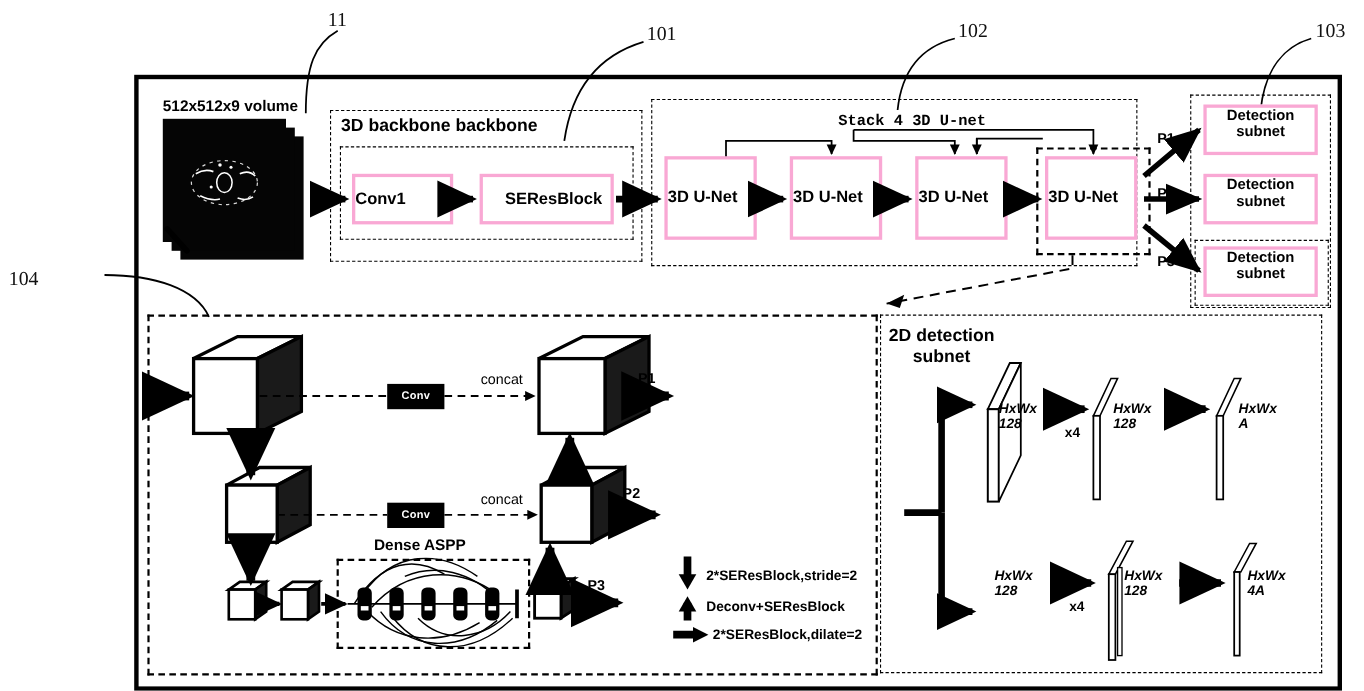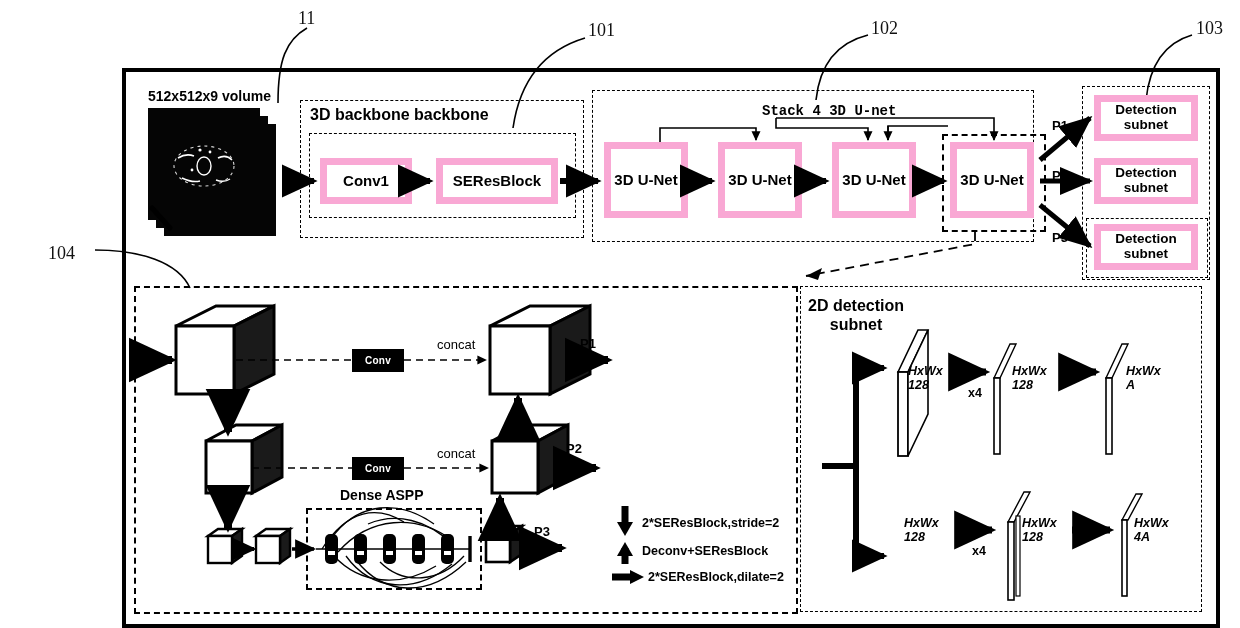--- a/index.html
+++ b/index.html
@@ -7,22 +7,22 @@
        font-family:"Liberation Sans", sans-serif;color:#000;}
   .abs{position:absolute;}
   
   .refnum{font-family:"Liberation Serif", serif;font-size:18px;color:#111;}
   
   .outer-frame{border:4px solid #000;}
   .dashed{border:1px dashed #000;}
   .dashed2{border:2px dashed #000;}
   .dotted{border:1px dashed #000;}
   
-  .nbox{border:7px solid #f9a8d4;background:#fff;display:flex;align-items:center;
-        justify-content:center;text-align:center;font-weight:bold;
+  .nbox{border:3px solid #f9a8d4;background:#fff;display:flex;align-items:center;
+        justify-content:flex-start;text-align:center;font-weight:bold;
         font-size:15px;line-height:1.1;box-sizing:border-box;}
   .nbox.small{font-size:13.5px;}
   
   .cap{font-weight:bold;font-size:16px;line-height:1.12;}
   .cap.sm{font-size:14px;}
   
   svg.layer{position:absolute;left:0;top:0;width:1240px;height:628px;
             pointer-events:none;overflow:visible;}
   .conv-chip{background:#000;color:#fff;font-size:10px;font-weight:bold;
              display:flex;align-items:center;justify-content:center;
@@ -42,21 +42,21 @@
   <path d="M513,128 C520,80 545,50 585,38" fill="none" stroke="#000" stroke-width="1.6"></path>
   <path d="M816,100 C820,62 840,42 868,35" fill="none" stroke="#000" stroke-width="1.6"></path>
   <path d="M1146,100 C1150,62 1168,42 1192,35" fill="none" stroke="#000" stroke-width="1.6"></path>
   <path d="M95,250 C140,250 178,262 190,288" fill="none" stroke="#000" stroke-width="1.6"></path>
 </svg>
 
 <div class="abs refnum" style="left:298px;top:8px;">11</div>
 <div class="abs refnum" style="left:588px;top:20px;">101</div>
 <div class="abs refnum" style="left:871px;top:18px;">102</div>
 <div class="abs refnum" style="left:1196px;top:18px;">103</div>
-<div class="abs refnum" style="left:8px;top:243px;margin-left:40px;">104</div>
+<div class="abs refnum" style="left:8px;top:243px;">104</div>
 
 <div class="abs outer-frame" style="left:122px;top:68px;width:1090px;height:552px;"></div>
 
 <div class="abs" style="left:148px;top:88px;font-weight:bold;font-size:14px;">512x512x9 volume</div>
 
 <div class="abs" style="left:146px;top:106px;width:140px;height:138px;">
   <div class="volume-slice" style="left:18px;top:18px;width:112px;height:112px;"></div>
   <div class="volume-slice" style="left:10px;top:10px;width:112px;height:112px;"></div>
   <div class="volume-slice" style="left:2px;top:2px;width:112px;height:112px;"></div>
 
@@ -74,21 +74,21 @@
   <svg class="abs" style="left:0;top:96px;" width="40" height="40">
     <line x1="6" y1="6" x2="24" y2="26" stroke="#000" stroke-width="5" stroke-linecap="round"></line>
   </svg>
 </div>
 
 <div class="abs dashed" style="left:300px;top:100px;width:282px;height:136px;"></div>
 <div class="abs cap" style="left:310px;top:106px;">3D backbone backbone</div>
 <div class="abs dotted" style="left:309px;top:133px;width:265px;height:83px;"></div>
 
 <div class="abs nbox" style="left:320px;top:158px;width:92px;height:46px;">Conv1</div>
-<div class="abs nbox" style="left:436px;top:158px;width:122px;height:46px;">SEResBlock</div>
+<div class="abs nbox" style="left:436px;top:158px;width:122px;height:46px;padding-left:20px;">SEResBlock</div>
 
 <div class="abs dashed" style="left:592px;top:90px;width:440px;height:150px;"></div>
 <div class="abs cap sm" style="left:762px;top:104px;font-family:Liberation Mono, monospace;">Stack 4 3D U-net</div>
 
 <div class="abs nbox" style="left:604px;top:142px;width:84px;height:76px;">3D U-Net</div>
 <div class="abs nbox" style="left:718px;top:142px;width:84px;height:76px;">3D U-Net</div>
 <div class="abs nbox" style="left:832px;top:142px;width:84px;height:76px;">3D U-Net</div>
 <div class="abs nbox" style="left:950px;top:142px;width:84px;height:76px;">3D U-Net</div>
 <div class="abs dashed2" style="left:942px;top:134px;width:100px;height:94px;"></div>
 

